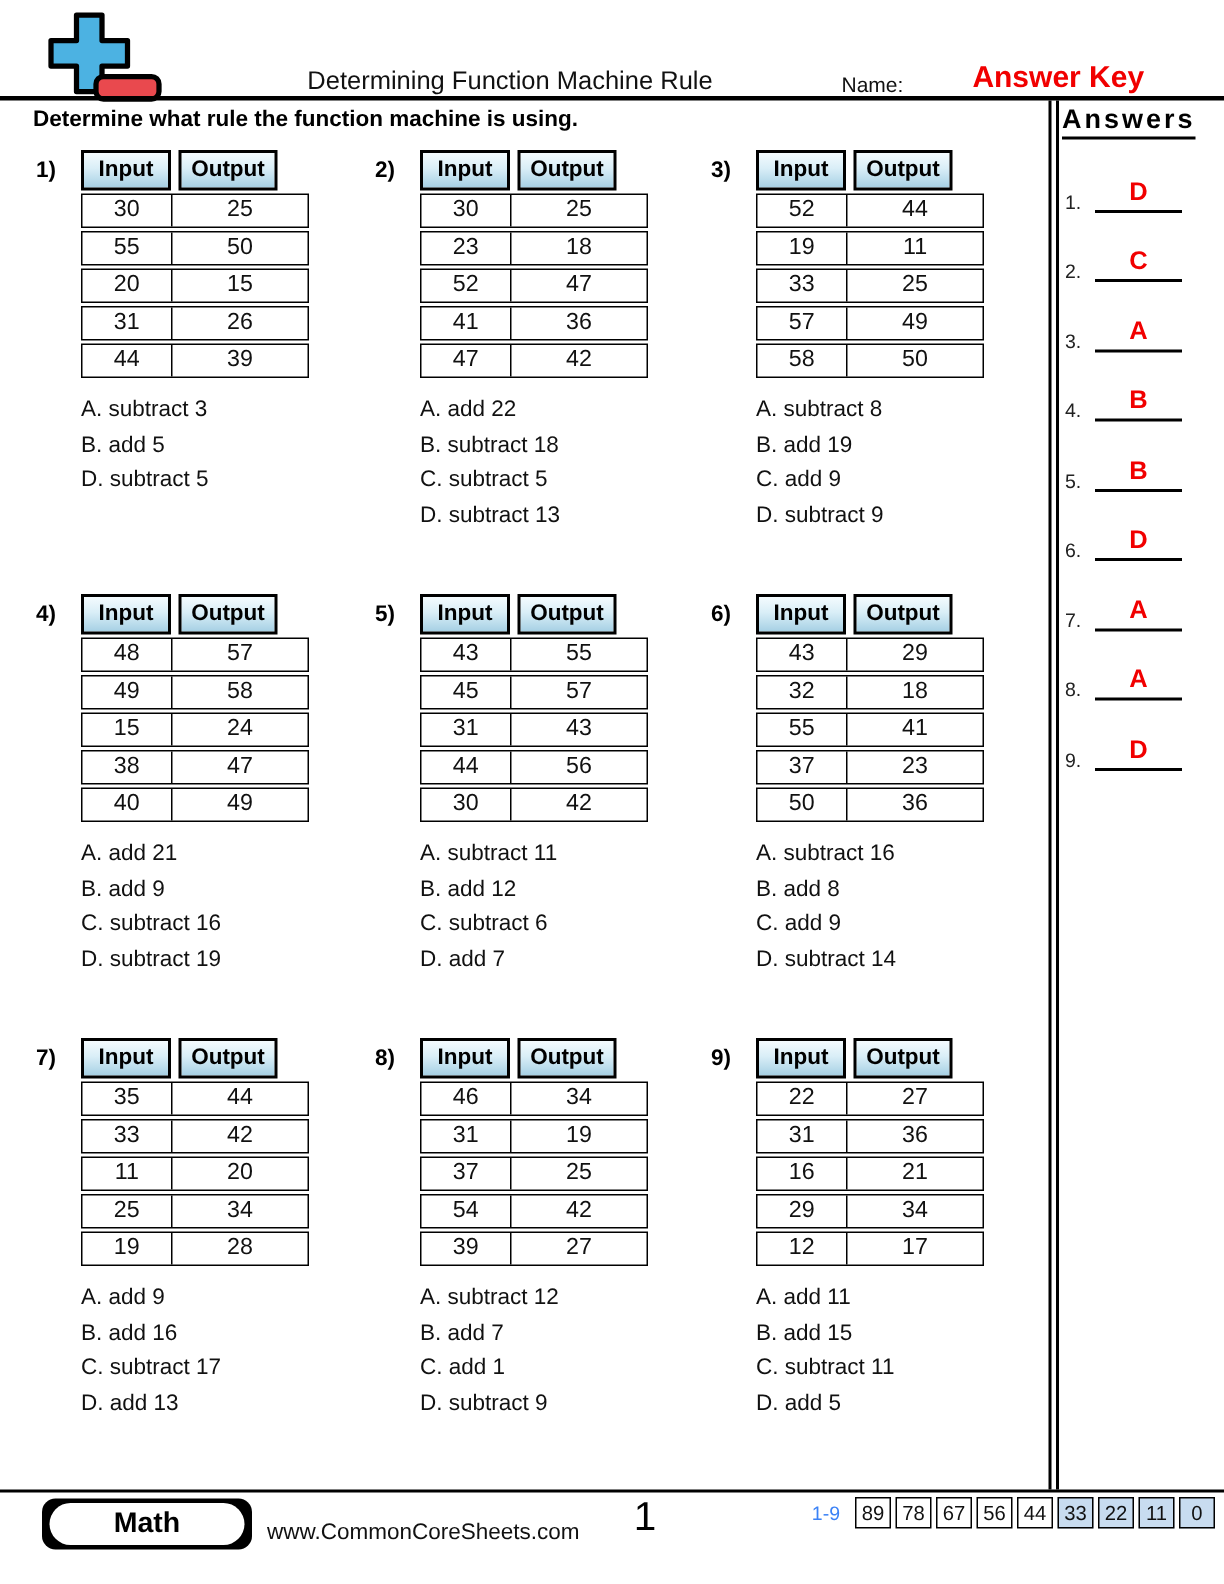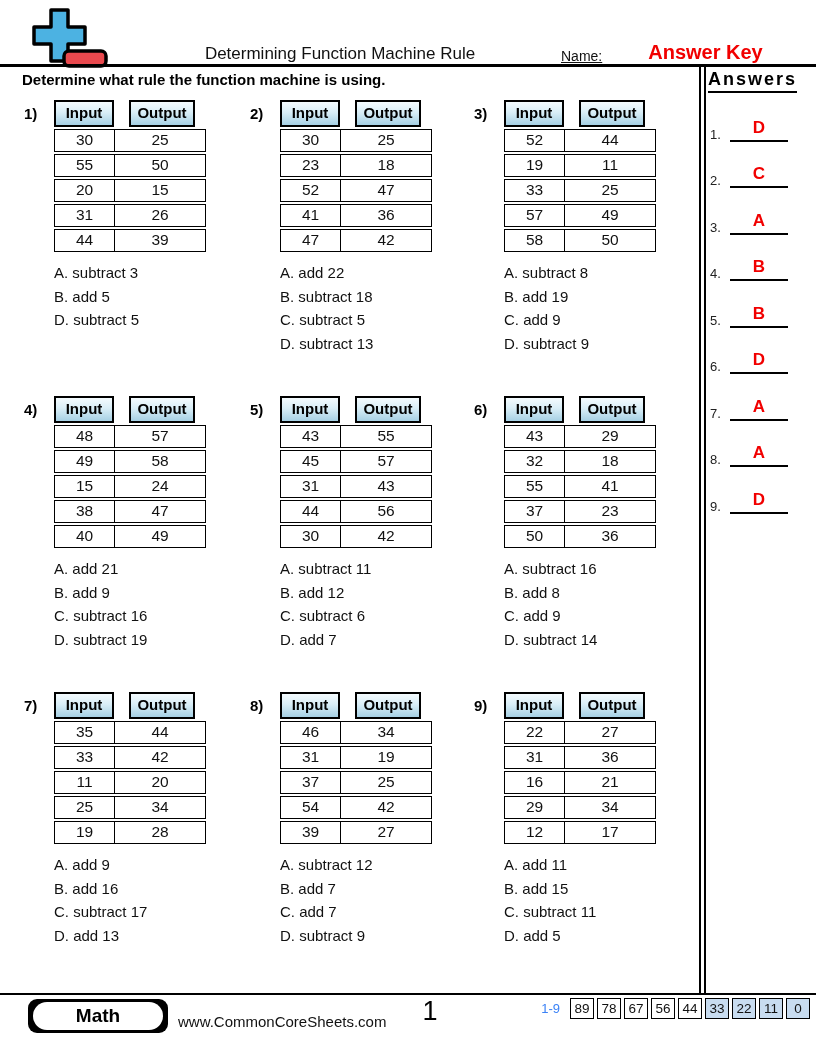--- a/index.html
+++ b/index.html
@@ -6,21 +6,21 @@
   body { background:#888; font-family:"Liberation Sans", sans-serif; }
   .page {
     position:relative; width:816px; height:1056px; margin:0 auto;
     background:#fff; color:#1a1a1a; overflow:hidden;
   }
 
   
   .logo { position:absolute; left:26px; top:6px; }
   .ws-title { position:absolute; left:140px; top:44px; width:400px; text-align:center;
               font-size:17px; color:#111; }
-  .name-label { position:absolute; left:561px; top:48px; font-size:14px; color:#111;text-decoration:underline; }
+  .name-label { position:absolute; left:561px; top:48px; font-size:14px; color:#111; }
   .name-value { position:absolute; left:618px; top:41px; width:175px; text-align:center;
                 font-size:20px; font-weight:bold; color:#f10000; }
   .header-rule { position:absolute; left:0; top:64px; width:816px; height:3px; background:#000; }
   .instruction { position:absolute; left:22px; top:71px; font-size:15px; font-weight:bold; color:#000; }
 
   
   .answers-divider { position:absolute; left:699px; top:67px; height:926px; width:7px;
                      border-left:2px solid #000; border-right:2px solid #000; }
   .answers-title { position:absolute; left:708px; top:69px; font-size:18px; font-weight:bold;
                    letter-spacing:2px; color:#000; border-bottom:2px solid #000; padding-bottom:1px; }
@@ -30,21 +30,21 @@
   .ans-line { position:absolute; left:20px; bottom:7px; width:58px; border-bottom:2px solid #000;
               text-align:center; }
   .ans-val { color:#f10000; font-weight:bold; font-size:17px; display:inline-block; padding-bottom:2px; }
 
   
   .problems-grid { position:absolute; left:24px; top:100px; width:676px;
                    display:grid; grid-template-columns:226px 224px 226px; grid-auto-rows:296px; }
   .problem { display:flex; }
   .pnum { width:30px; font-weight:bold; font-size:15px; padding-top:5px; color:#000; }
   .pbody { flex:1; }
-  .thead { display:flex; gap:15px; margin-bottom:2px; }
+  .thead { display:flex; gap:5px; margin-bottom:2px; }
   .th { border:2.5px solid #000; height:27px; line-height:22px; text-align:center;
         font-weight:bold; font-size:15px; color:#000;
         background:linear-gradient(to bottom, #f4fbfe 0%, #d9eef7 45%, #a6d0e4 100%); }
   .th-in  { width:60px; }
   .th-out { width:66px; }
   .trow { display:flex; width:152px; height:23px; border:1.5px solid #000; margin-bottom:2px;
           background:#fff; }
   .td { font-size:15.5px; color:#111; text-align:center; line-height:20px; }
   .td-in  { width:60px; border-right:1.5px solid #000; }
   .td-out { flex:1; }
@@ -440,21 +440,21 @@
           <div class="td td-out">42</div>
         </div>
         <div class="trow">
           <div class="td td-in">39</div>
           <div class="td td-out">27</div>
         </div>
       </div>
       <div class="choices">
         <div class="choice">A. subtract 12</div>
         <div class="choice">B. add 7</div>
-        <div class="choice">C. add 7</div>
+        <div class="choice">C. add 1</div>
         <div class="choice">D. subtract 9</div>
       </div>
     </div>
   </div>
 
   <div class="problem">
     <div class="pnum">9)</div>
     <div class="pbody">
       <div class="tbl">
         <div class="thead">

